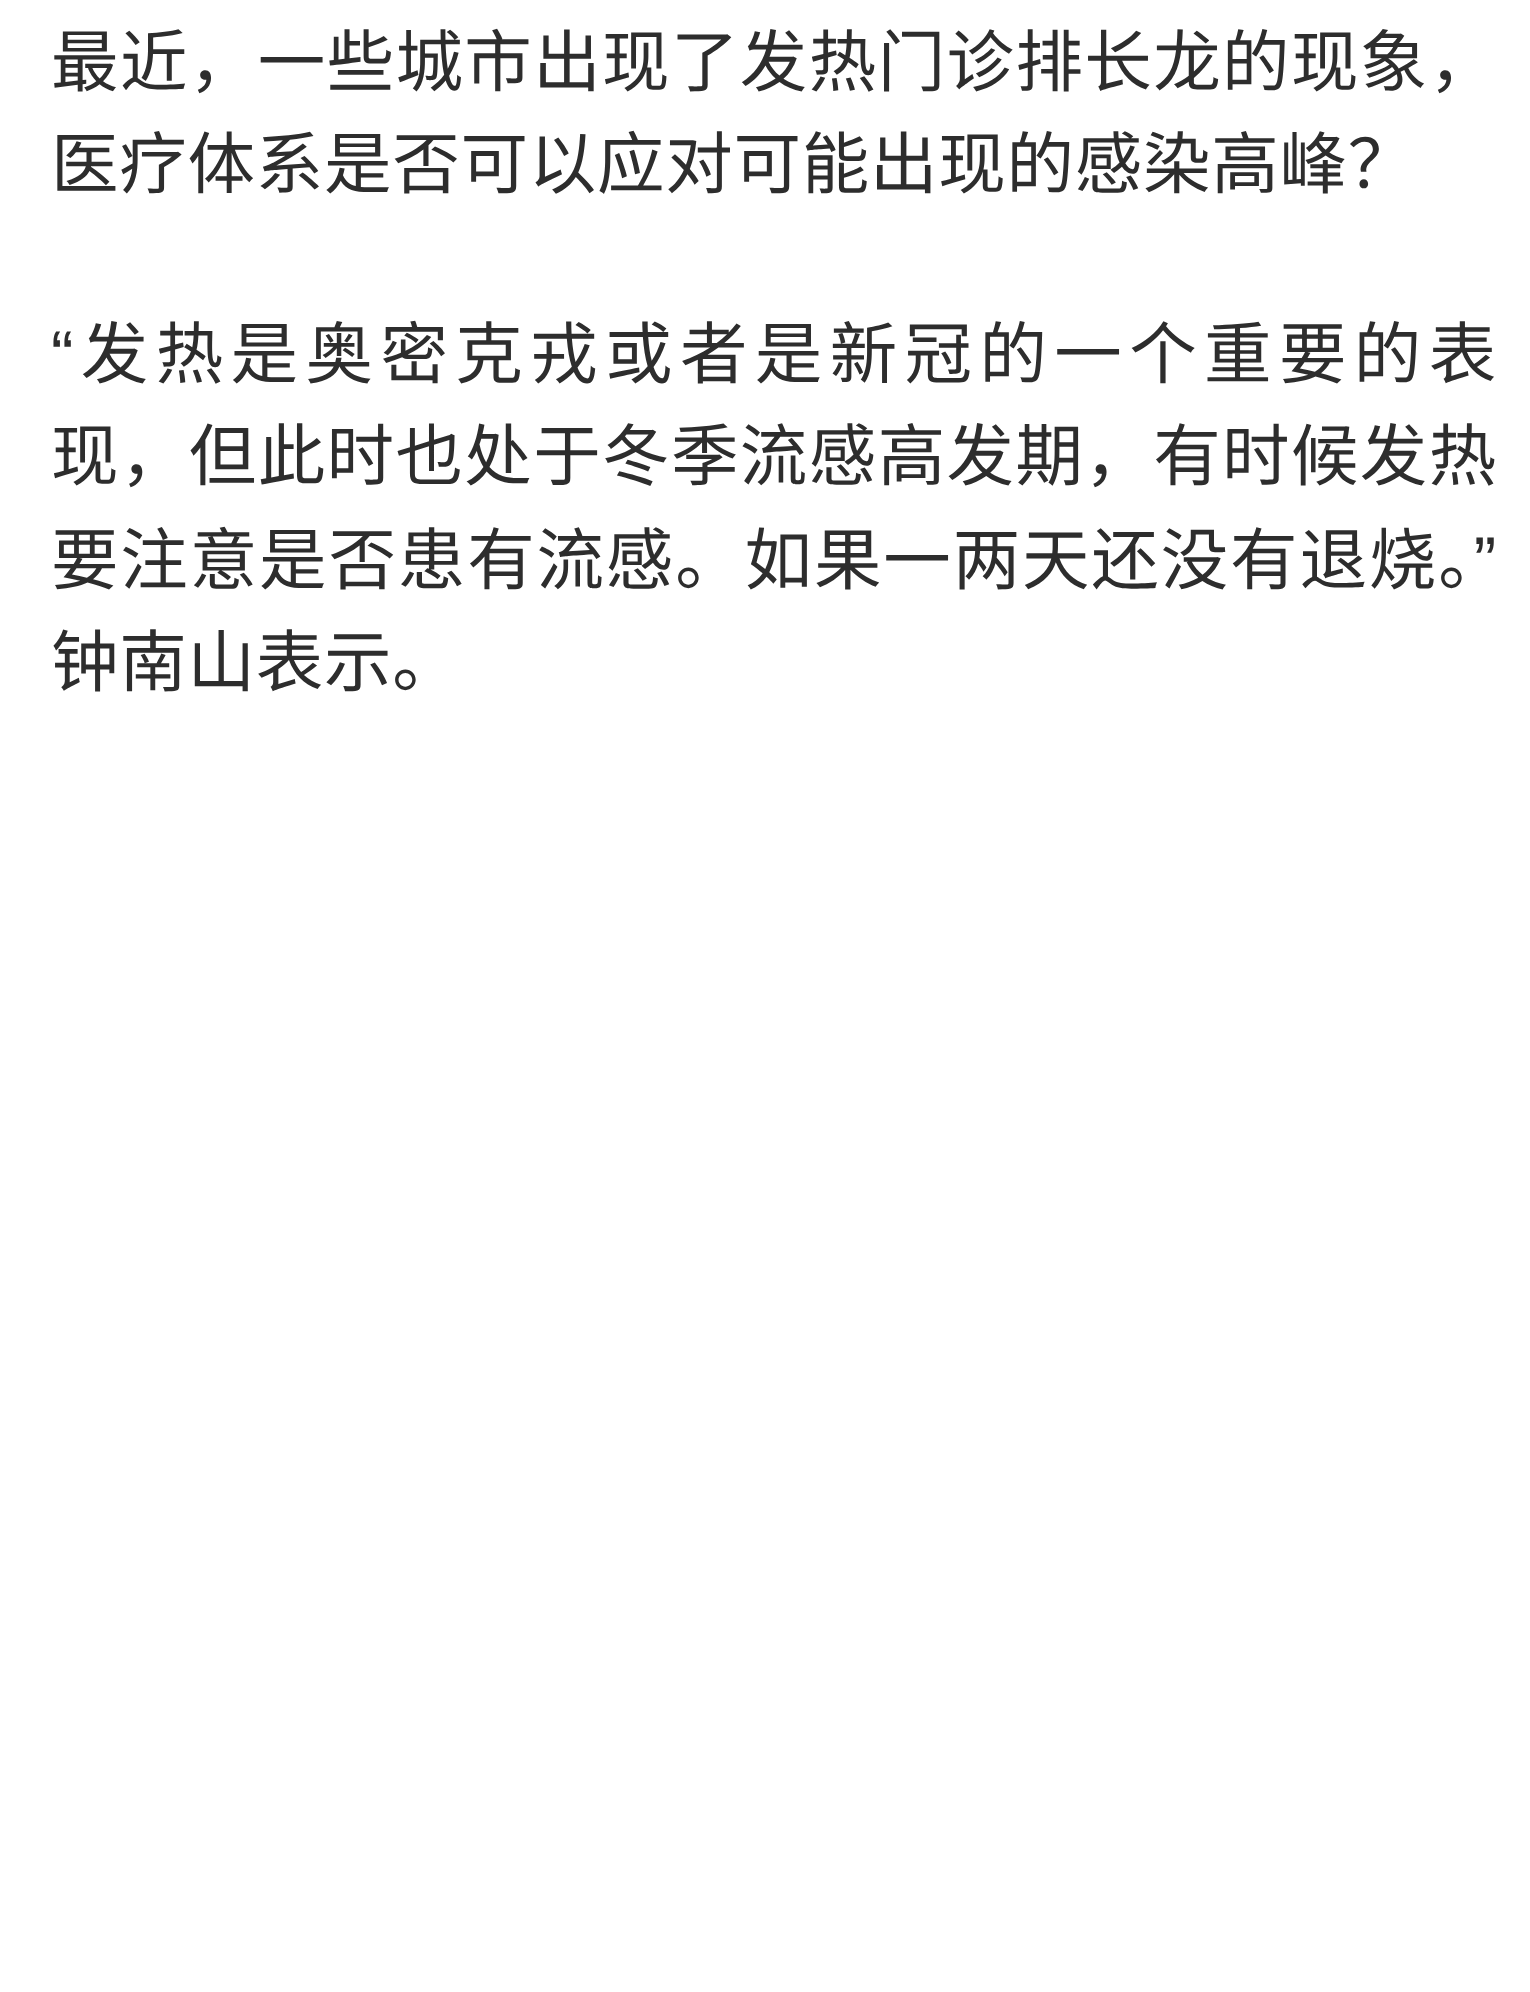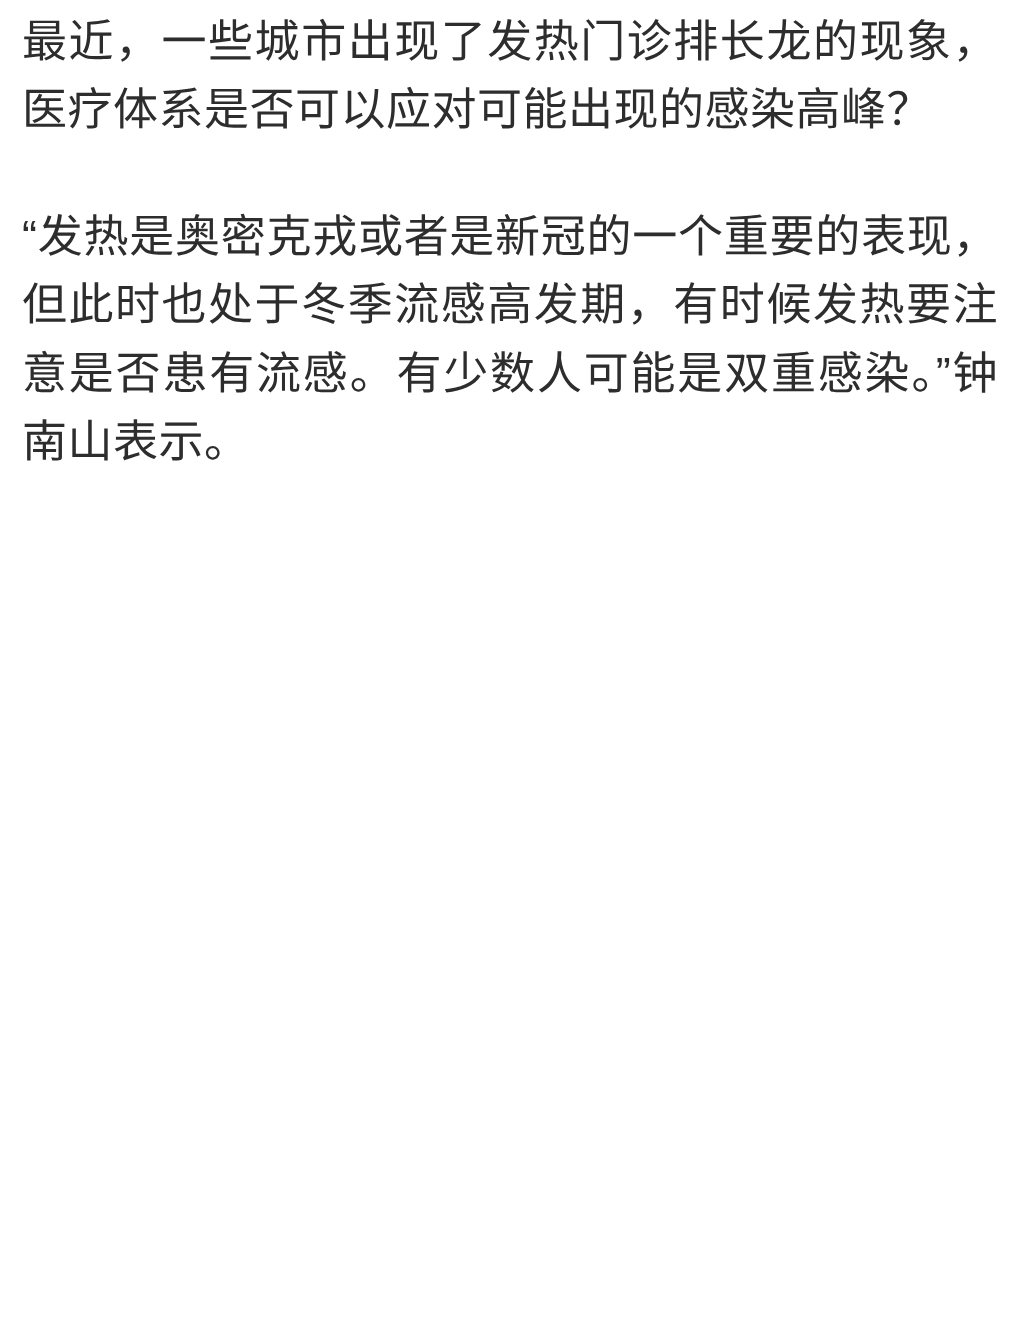--- a/index.html
+++ b/index.html
@@ -18,31 +18,31 @@
   .article {
     box-sizing: border-box;
     width: 1020px;
     padding: 8px 22px 0 22px;
   }
   .para {
     font-size: 45px;
     line-height: 1.52;
     letter-spacing: 0.5px;
     color: #2d2d2d;
-    margin: 0 0 58px 0;
+    margin: 0 0 58px 12px;
     text-align: justify;
     text-justify: inter-ideograph;
     font-weight: 400;
   }
   .para:last-child {
     margin-bottom: 0;
   }
   .para-indent {
     text-indent: 0;
   }
 </style>
 </head>
 <body>
 
 <div class="article">
   <p class="para">最近，一些城市出现了发热门诊排长龙的现象，医疗体系是否可以应对可能出现的感染高峰？</p>
-  <p class="para para-indent">“发热是奥密克戎或者是新冠的一个重要的表现，但此时也处于冬季流感高发期，有时候发热要注意是否患有流感。有少数人可能是双重感染。”钟南山表示。</p>
+  <p class="para para-indent">“发热是奥密克戎或者是新冠的一个重要的表现，但此时也处于冬季流感高发期，有时候发热要注意是否患有流感。如果一两天还没有退烧。”钟南山表示。</p>
 </div>
 
 </body></html>

